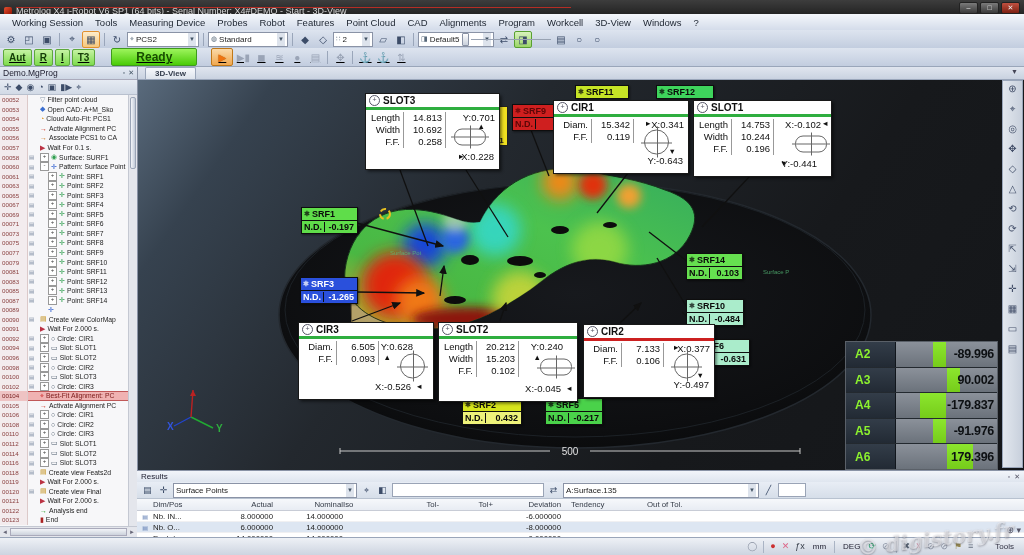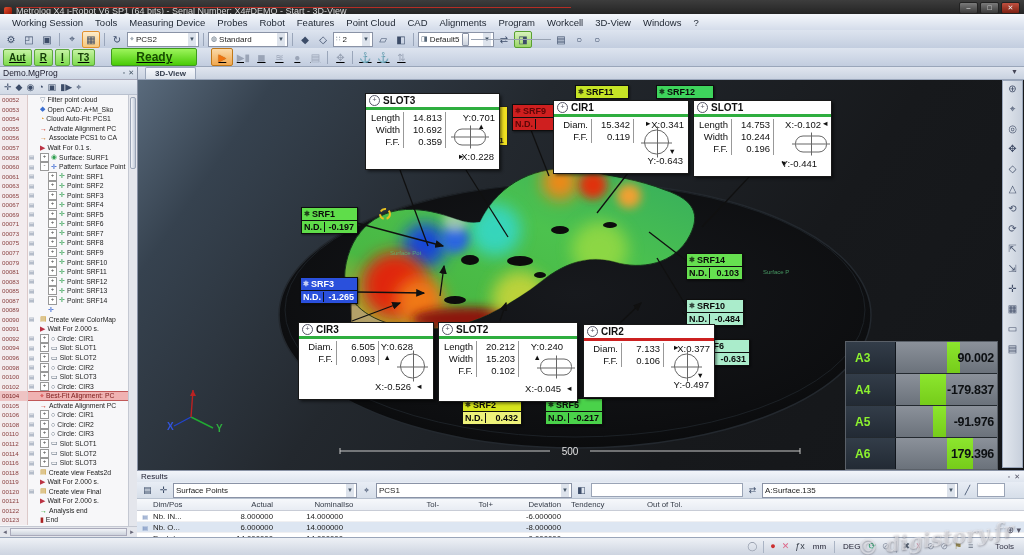--- a/index.html
+++ b/index.html
@@ -730,21 +730,21 @@
         <span>SLOT3</span>
       </div>
     <div class="co-accent" style="background: rgb(47, 174, 63);"></div>
     <div class="co-body" style="height:54px;">
       <div class="kv">
         <span class="k">Length</span>
           <span class="v">14.813</span>
         <span class="k">Width</span>
           <span class="v">10.692</span>
         <span class="k">F.F.</span>
-          <span class="v">0.359</span>
+          <span class="v">0.258</span>
       </div>
       <div class="co-sym">
         <span class="sym-top">Y:0.701</span>
         <span class="ar" style="right:14px;top:13px;">▲</span>
         <div class="sym-slot"></div>
         <span class="ar" style="right:34px;bottom:3px;">►</span>
         <span class="sym-bot">X:0.228</span>
       </div>
     </div>
   </div>
@@ -956,20 +956,27 @@
         <span>SRF5</span>
       </div>
     <div class="tv" style="background: rgb(74, 210, 74); color: rgb(10, 10, 10);">
         <span class="tl">N.D.</span>
         <span class="tn">-0.217</span>
       </div>
   </div>
 
   <div class="atable" id="atable">
       <div class="arow">
+        <div class="alabel">A2</div>
+        <div class="abarzone">
+          <div class="abar" style="left: 36.9506%; width: 13.0494%; background: linear-gradient(rgb(140, 230, 46), rgb(118, 204, 26));"></div>
+          <div class="aval">-89.996</div>
+        </div>
+      </div>
+      <div class="arow">
         <div class="alabel">A3</div>
         <div class="abarzone">
           <div class="abar" style="left: 50%; width: 13.0503%; background: linear-gradient(rgb(140, 230, 46), rgb(118, 204, 26));"></div>
           <div class="aval">90.002</div>
         </div>
       </div>
       <div class="arow">
         <div class="alabel">A4</div>
         <div class="abarzone">
           <div class="abar" style="left: 23.9236%; width: 26.0764%; background: linear-gradient(rgb(140, 230, 46), rgb(118, 204, 26));"></div>
@@ -1001,24 +1008,20 @@
         </span>
     </div>
     <div class="res-tools">
       <span class="tico">▤</span>
       <span class="tico">✛</span>
       <div class="combo" style="width:178px;">
         <span>Surface Points</span>
           <span class="arr">▼</span>
       </div>
       <span class="tico">⌖</span>
-      <div class="combo" style="width:190px;">
-        <span>PCS1</span>
-          <span class="arr">▼</span>
-      </div>
       <span class="tico">◧</span>
       <div class="blankfield"></div>
       <span class="tico">⇄</span>
       <div class="combo" style="width:190px;">
         <span>A:Surface.135</span>
           <span class="arr">▼</span>
       </div>
       <span class="tico">╱</span>
       <div class="blankfield" style="width:26px;"></div>
     </div>

